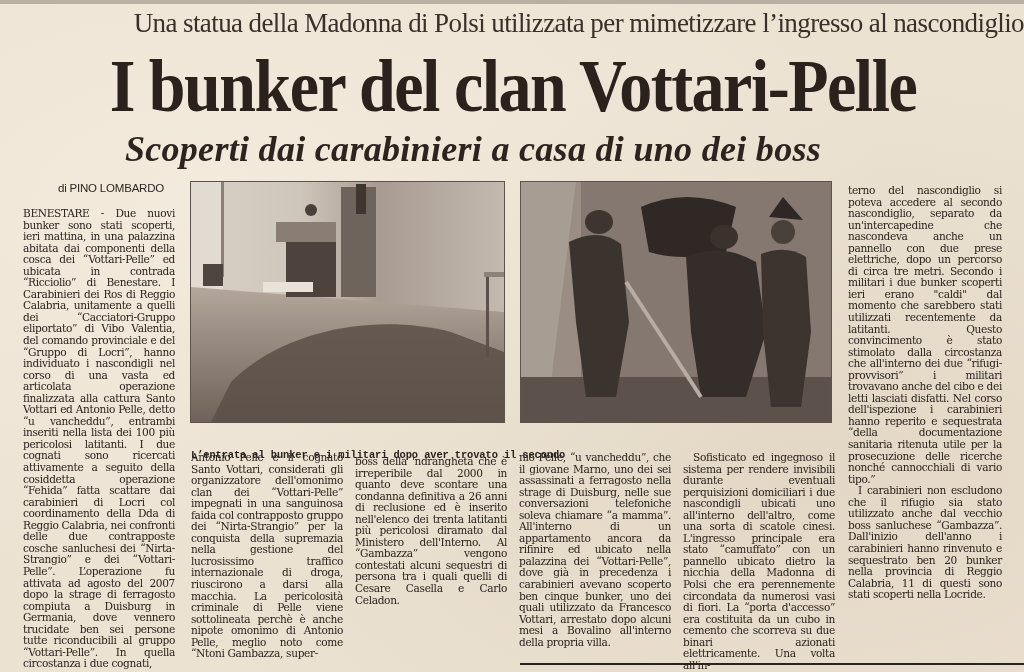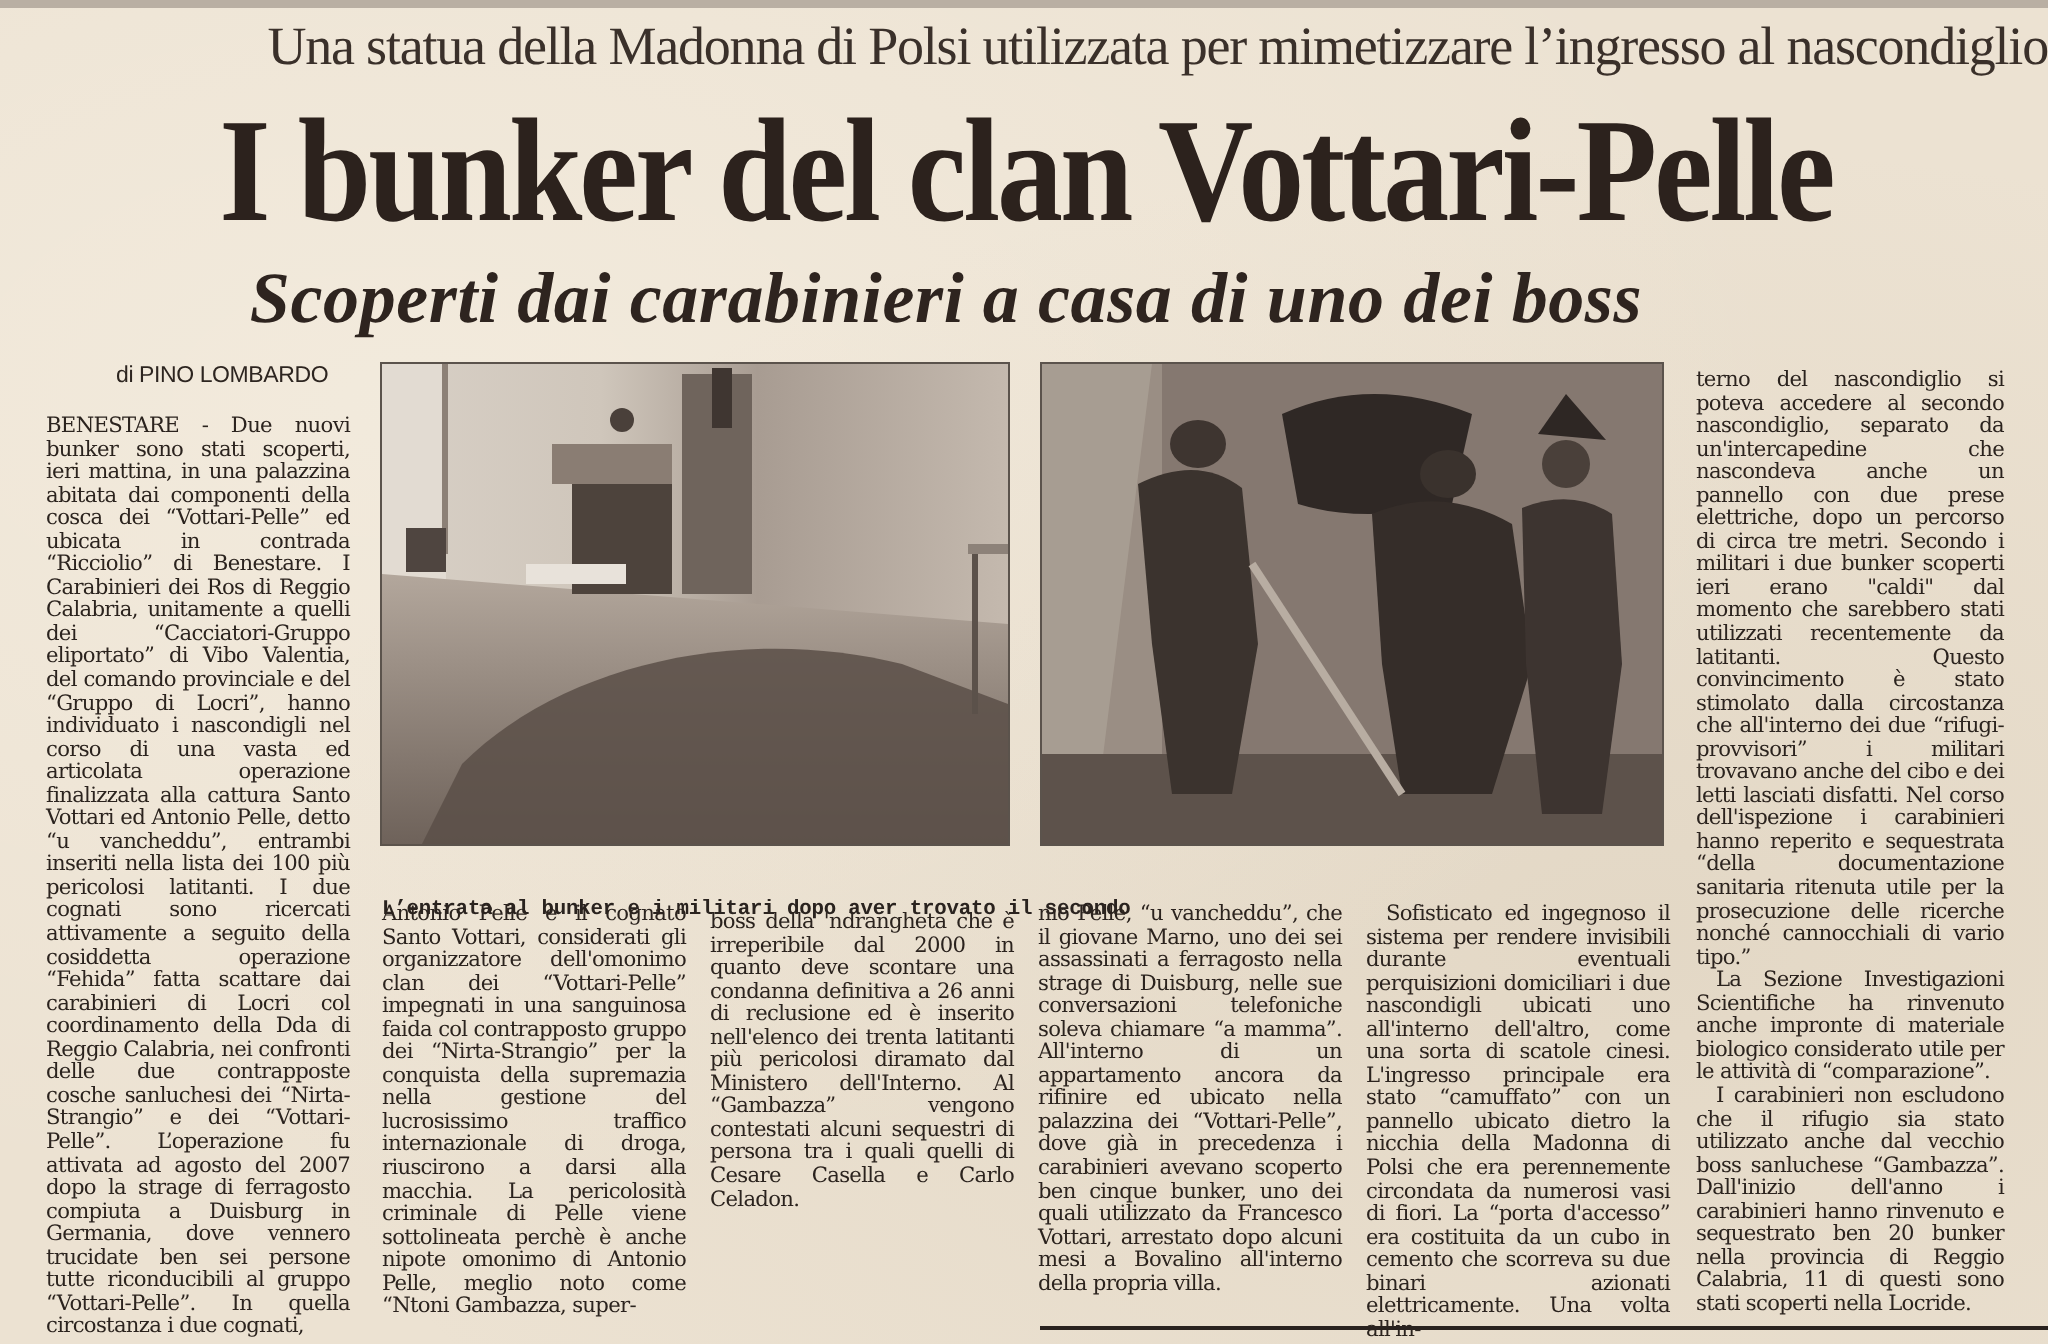--- a/index.html
+++ b/index.html
@@ -135,17 +135,16 @@
 <div class="col" style="left:519px; top:452px; width:152px;">
   <p>nio Pelle, “u vancheddu”, che il giovane Marno, uno dei sei assassinati a ferragosto nella strage di Duisburg, nelle sue conversazioni telefoniche soleva chiamare “a mamma”. All'interno di un appartamento ancora da rifinire ed ubicato nella palazzina dei “Vottari-Pelle”, dove già in precedenza i carabinieri avevano scoperto ben cinque bunker, uno dei quali utilizzato da Francesco Vottari, arrestato dopo alcuni mesi a Bovalino all'interno della propria villa.</p>
 </div>
 
 <div class="col" style="left:683px; top:452px; width:152px;">
   <p class="indent">Sofisticato ed ingegnoso il sistema per rendere invisibili durante eventuali perquisizioni domiciliari i due nascondigli ubicati uno all'interno dell'altro, come una sorta di scatole cinesi. L'ingresso principale era stato “camuffato” con un pannello ubicato dietro la nicchia della Madonna di Polsi che era perennemente circondata da numerosi vasi di fiori. La “porta d'accesso” era costituita da un cubo in cemento che scorreva su due binari azionati elettricamente. Una volta all'in-</p>
 </div>
 
 <div class="col" style="left:848px; top:185px; width:154px;">
   <p>terno del nascondiglio si poteva accedere al secondo nascondiglio, separato da un'intercapedine che nascondeva anche un pannello con due prese elettriche, dopo un percorso di circa tre metri. Secondo i militari i due bunker scoperti ieri erano "caldi" dal momento che sarebbero stati utilizzati recentemente da latitanti. Questo convincimento è stato stimolato dalla circostanza che all'interno dei due “rifugi-provvisori” i militari trovavano anche del cibo e dei letti lasciati disfatti. Nel corso dell'ispezione i carabinieri hanno reperito e sequestrata “della documentazione sanitaria ritenuta utile per la prosecuzione delle ricerche nonché cannocchiali di vario tipo.”</p>
-  <p class="indent">La Sezione Investigazioni Scientifiche ha rinvenuto anche impronte di materiale biologico considerato utile per le attività di “comparazione”.</p>
   <p class="indent">I carabinieri non escludono che il rifugio sia stato utilizzato anche dal vecchio boss sanluchese “Gambazza”. Dall'inizio dell'anno i carabinieri hanno rinvenuto e sequestrato ben 20 bunker nella provincia di Reggio Calabria, 11 di questi sono stati scoperti nella Locride.</p>
 </div>
 
 <div class="rule" style="left:520px; top:663px; width:504px;"></div>
 
 </body></html>

